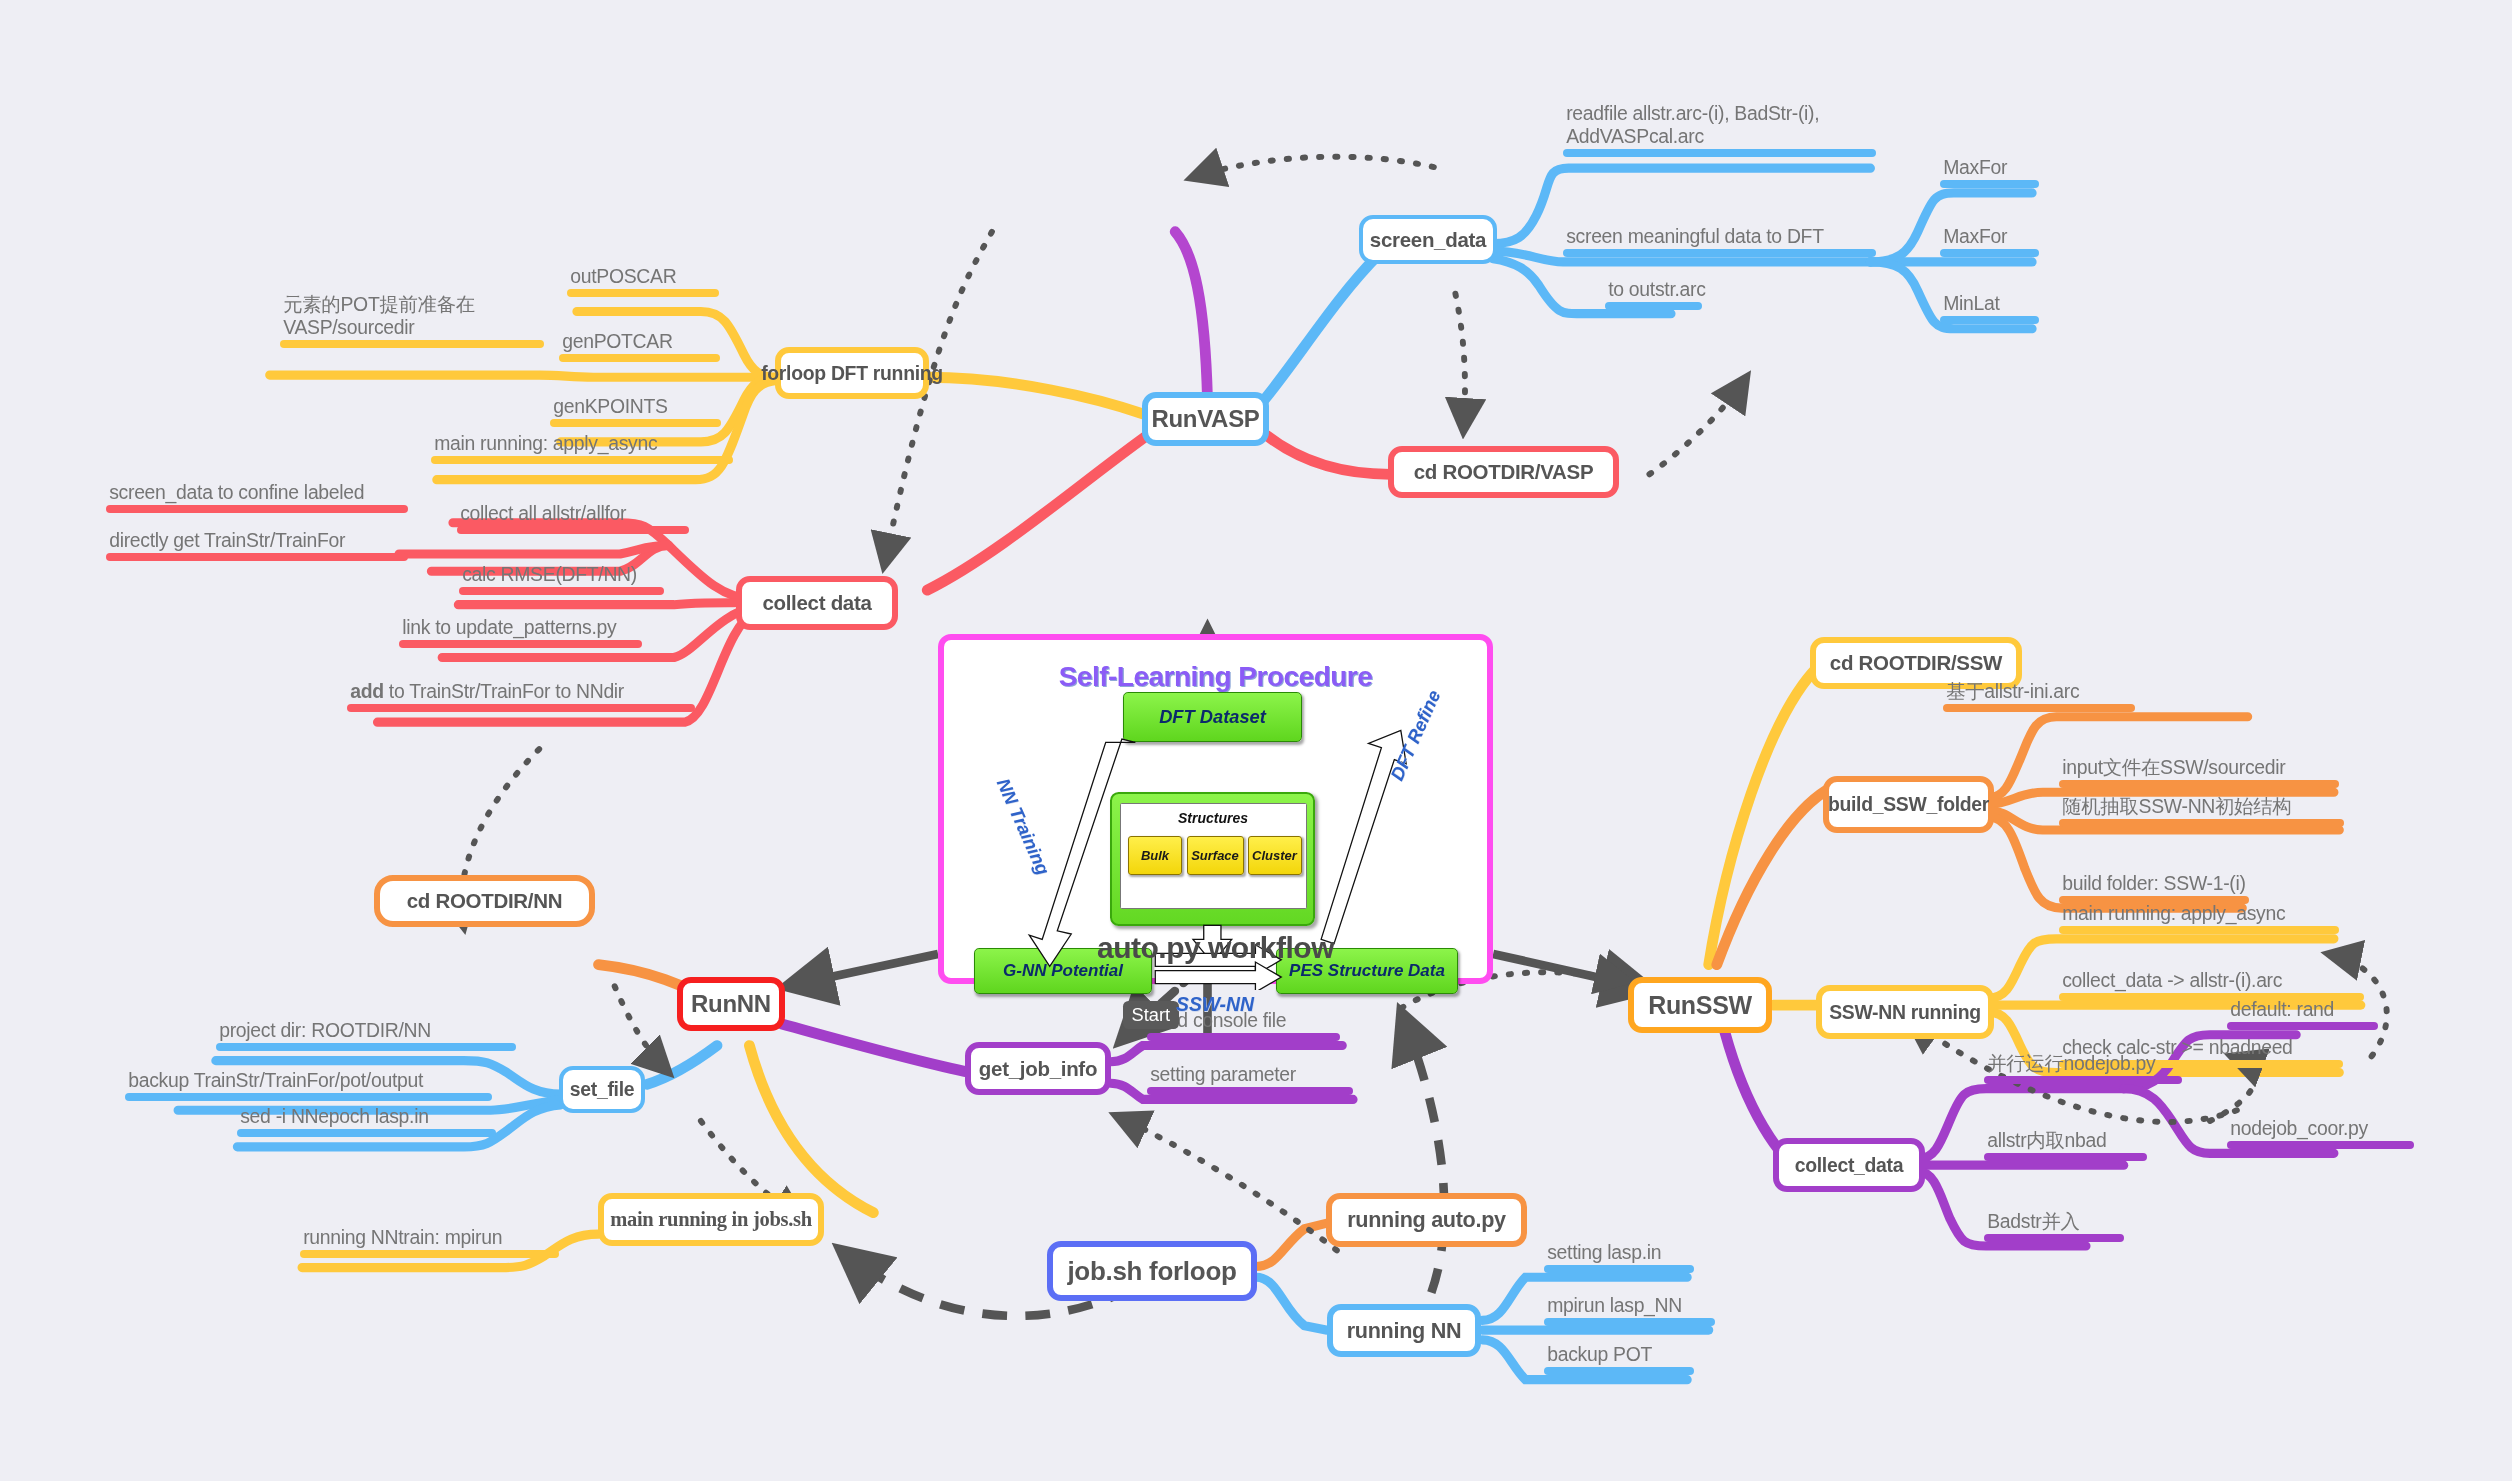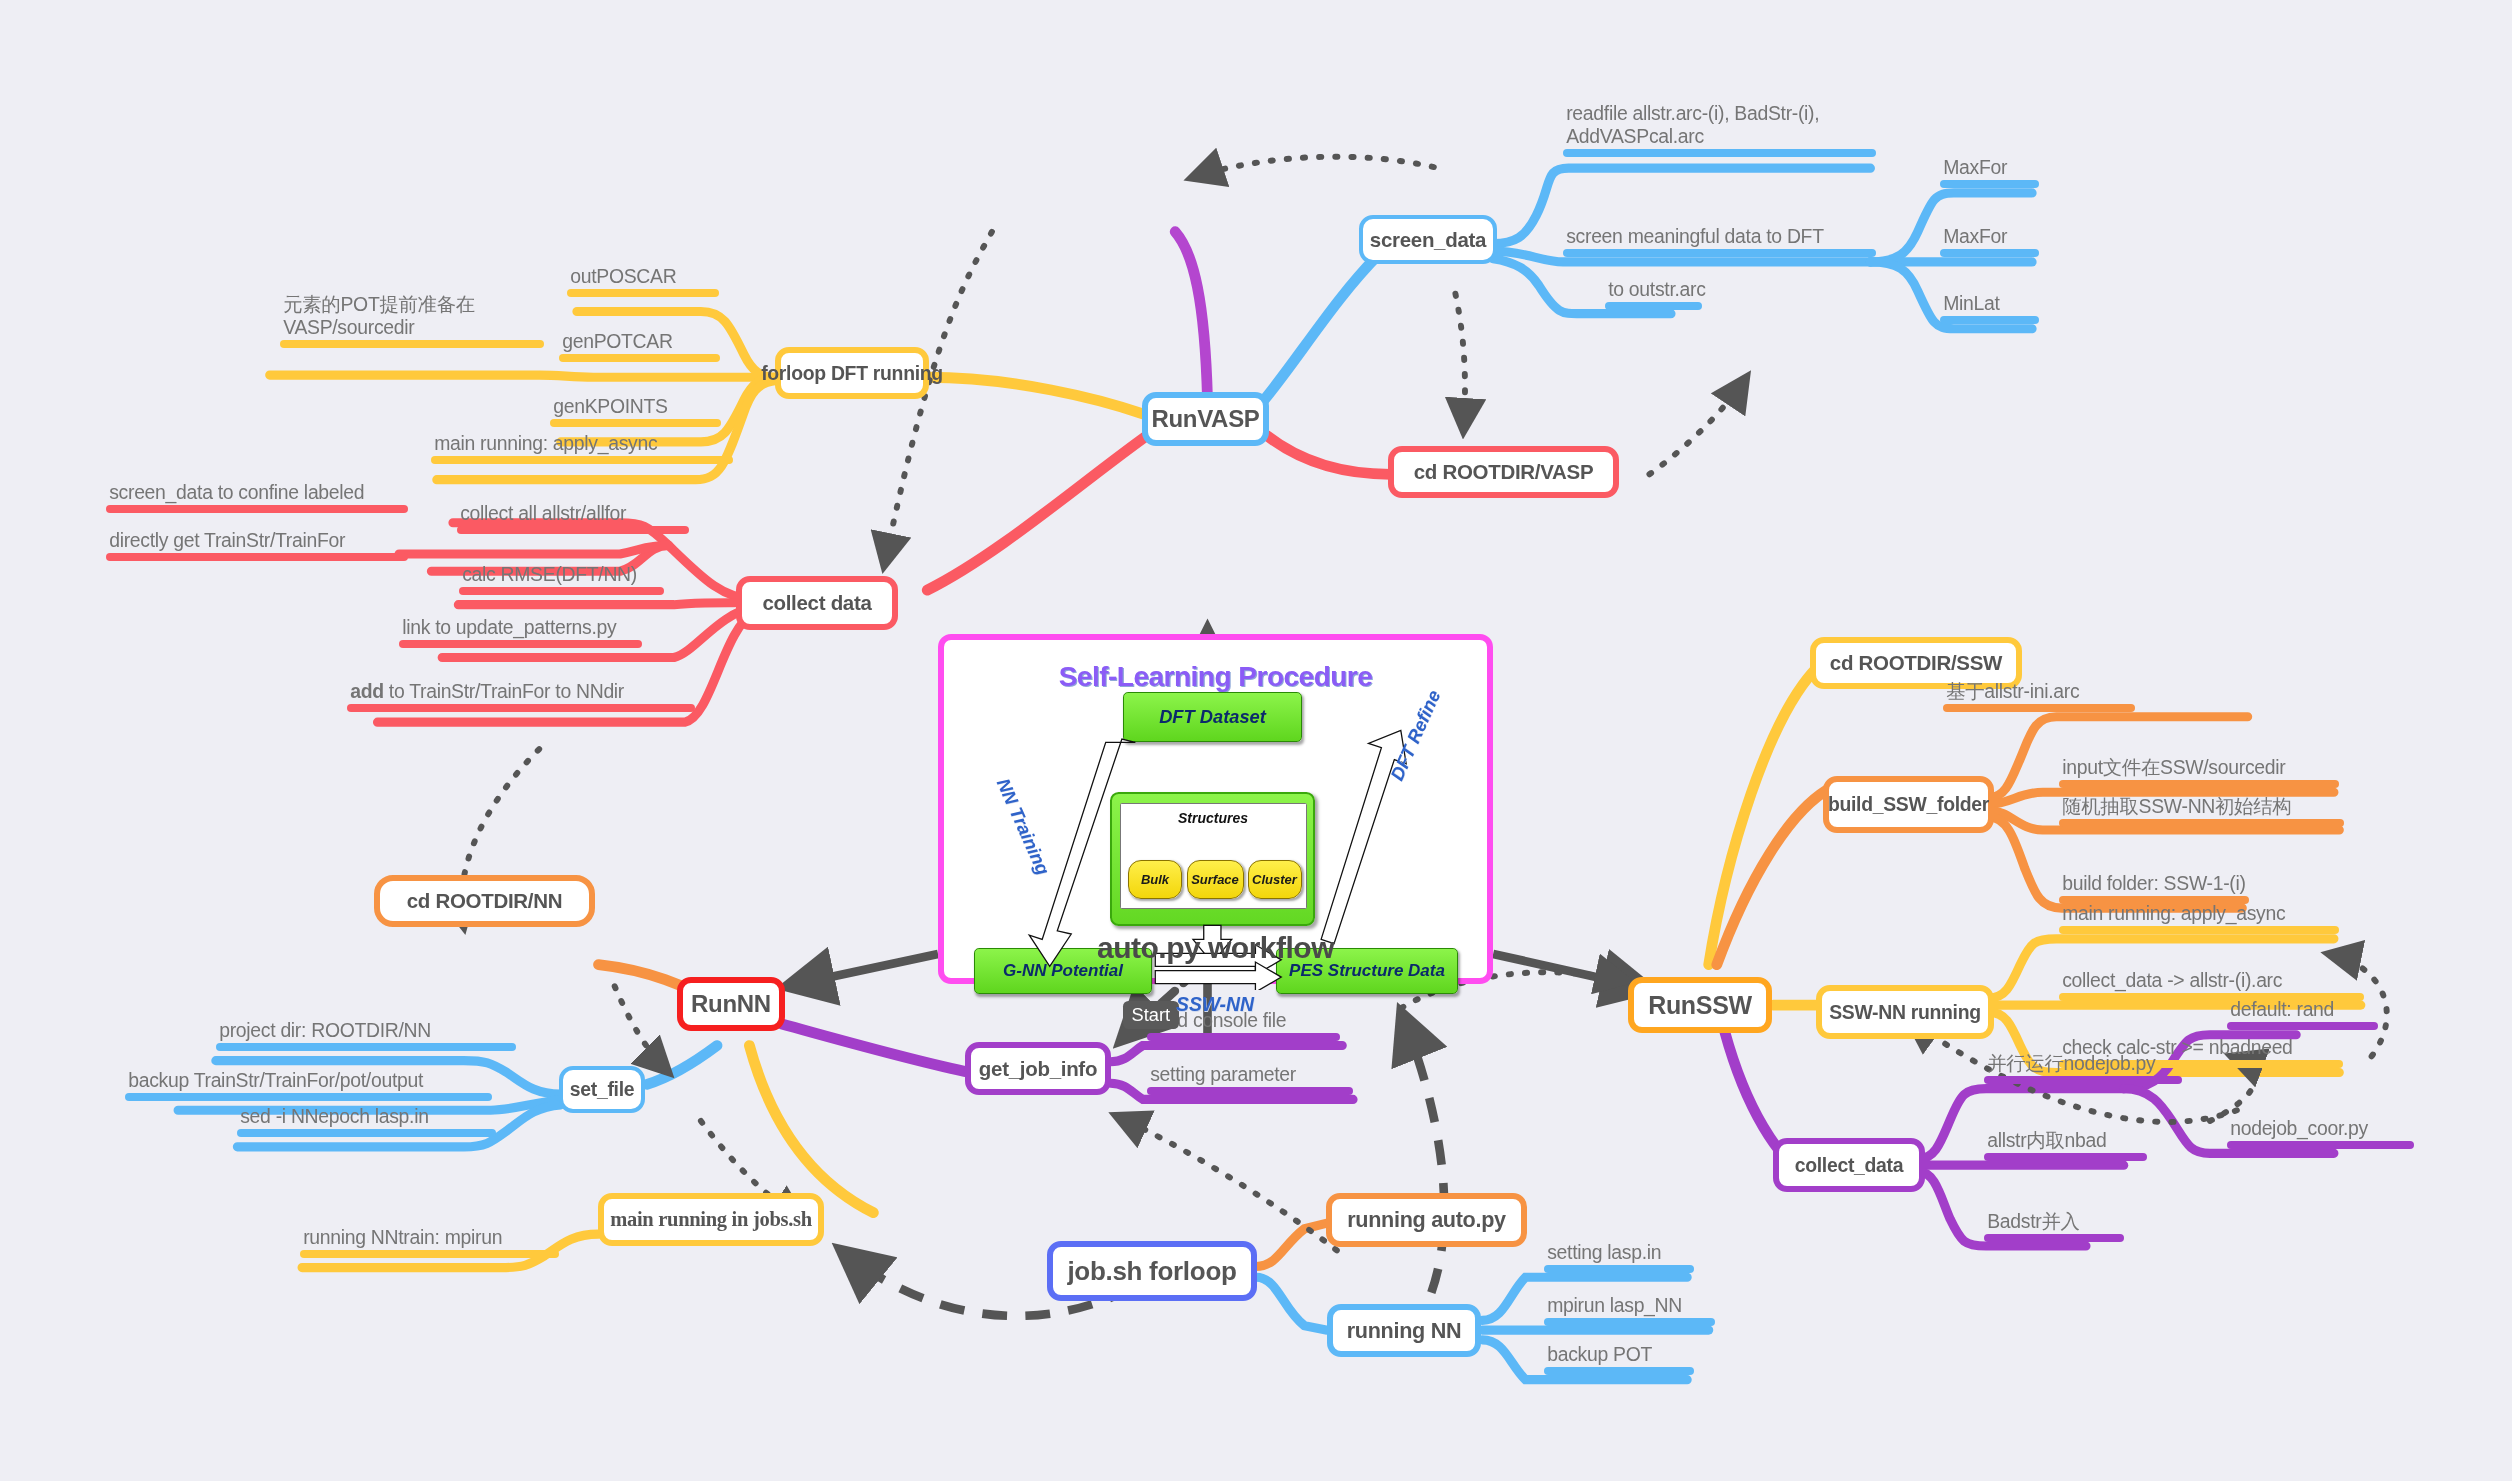--- a/index.html
+++ b/index.html
@@ -69,25 +69,24 @@
     position:absolute;box-sizing:border-box;
     background:linear-gradient(#8cf44a,#5fd61e);
     border:1.6px solid #2a8a06;border-radius:4.9px;
     display:flex;align-items:center;justify-content:center;
     font-style:italic;font-weight:bold;color:#0b2a6b;
     box-shadow:1.6px 2.2px 2.7px rgba(0,0,0,.35);
   }
   .ybox{
     position:absolute;box-sizing:border-box;
     background:linear-gradient(#ffef4a,#f3d60a);
-    border:1.6px solid #8a7300;border-radius:13px;
+    border:1.6px solid #8a7300;border-radius:3px;
     display:flex;align-items:center;justify-content:center;
     font-style:italic;font-weight:bold;color:#1a1a1a;
     box-shadow:1.1px 1.6px 2.2px rgba(0,0,0,.35);
-    margin-top:24px;
   }
   .structwrap{
     position:absolute;box-sizing:border-box;
     background:linear-gradient(#8cf44a,#63d823);
     border:2.2px solid #3aa80c;border-radius:8.6px;
     box-shadow:2.2px 2.7px 3.2px rgba(0,0,0,.35);
   }
   .structinner{
     position:absolute;background:#fff;border:1.1px solid #777;border-radius:1.6px;
     box-sizing:border-box;

